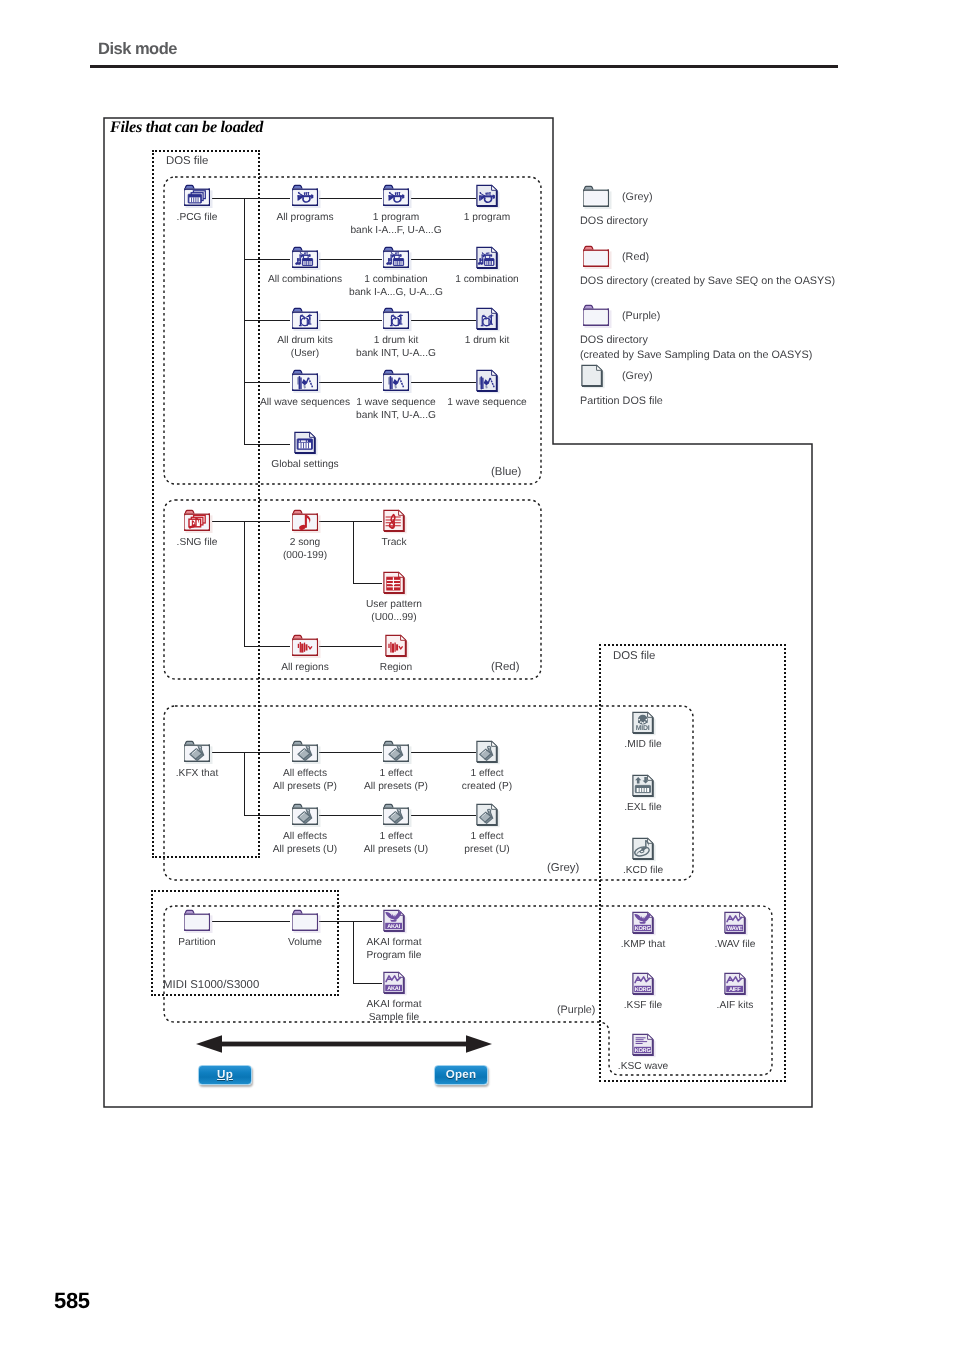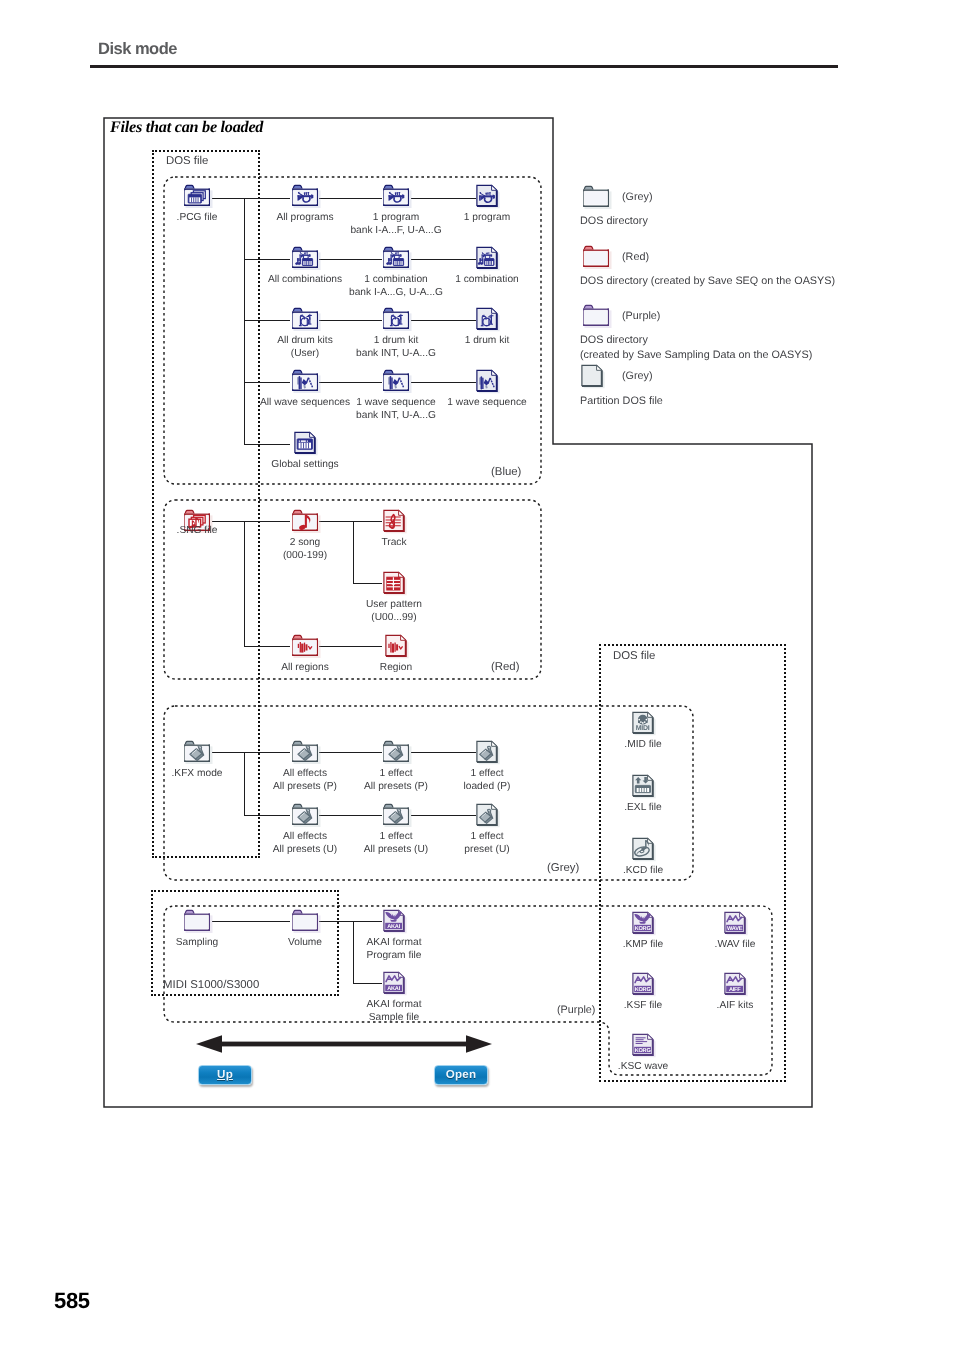--- a/index.html
+++ b/index.html
@@ -709,21 +709,21 @@
     <ellipse cx="-1.9" cy="5.5" rx="3.2" ry="2.3" transform="rotate(-24 -1.9 5.5)" fill="#c0202b"></ellipse>
   </g>
               <g transform="translate(9,14.9) scale(0.56)">
     <path d="M0.4 5.8 L0.4 -6.8 L2.4 -6.2 L2.4 5.8 z" fill="#c0202b" stroke="none"></path>
     <path d="M1.6 -6.8 q3.4 1.5 4.0 4.2 q0.6 2.6 -1.2 4.5 q0.9 -2.5 -0.2 -4.0 q-1.0 -1.4 -2.6 -2.1 z" fill="#c0202b" stroke="none"></path>
     <ellipse cx="-1.9" cy="5.5" rx="3.2" ry="2.3" transform="rotate(-24 -1.9 5.5)" fill="#c0202b"></ellipse>
   </g>
     </g>
           </svg>
         </div>
-        <div class="cap" style="top:16px">.SNG file</div>
+        <div class="cap" style="top:28px">.SNG file</div>
       </div>
       <div class="node" style="left:305px;top:508px;width:0;">
         <div style="position:absolute;left:-16px;top:0;width:32px;height:26px;">
           <svg class="ico" width="32" height="26" viewBox="0 0 32 26">
     <g transform="translate(1.6,1.2)">
       <g transform="translate(2.0,2.0)" opacity="0.32">
                 <path d="M0.9 4.2 h27.0 v17.6 h-27.0 z" fill="#e0b6b9" stroke="none"></path>
               </g>
 
   <path d="M2.4 4.6 l1.0 -2.6 q0.35 -0.8 1.25 -0.8 h4.6 q0.9 0 1.25 0.8 l1.0 2.6 z" fill="#e8848c" stroke="#9b1b24" stroke-width="1.15" stroke-linejoin="round"></path>
@@ -866,21 +866,21 @@
   <g transform="translate(14.4,12.8) scale(1)">
     <path d="M-7.0 1.2 L-0.6 -4.2 L5.0 0.6 L-1.4 6.2 z" fill="#a9b4bb" stroke="#5f6f79" stroke-width="1.25" stroke-linejoin="round"></path>
     <path d="M-1.4 6.2 L5.0 0.6 L6.6 2.0 L0.2 7.5 z" fill="#7e8d96" stroke="#5f6f79" stroke-width="1.2" stroke-linejoin="round"></path>
     <path d="M1.2 -6.6 L4.2 -4.1 L6.6 2.0 L5.0 0.6 L2.6 -2.8 z" fill="#98a4ab" stroke="#5f6f79" stroke-width="1.2" stroke-linejoin="round"></path>
     <path d="M1.2 -6.6 q1.7 -1.4 3.0 0 q0.8 0.9 0 2.5" fill="#c6cfd4" stroke="#5f6f79" stroke-width="1.15"></path>
     <path d="M-5.0 0.6 L-0.2 -3.5" fill="none" stroke="#dfe5e9" stroke-width="1.0"></path>
   </g>
     </g>
           </svg>
         </div>
-        <div class="cap" style="top:28px">.KFX mode</div>
+        <div class="cap" style="top:28px">.KFX that</div>
       </div>
       <div class="node" style="left:305px;top:739px;width:0;">
         <div style="position:absolute;left:-16px;top:0;width:32px;height:26px;">
           <svg class="ico" width="32" height="26" viewBox="0 0 32 26">
     <g transform="translate(1.6,1.2)">
       <g transform="translate(2.0,2.0)" opacity="0.32">
                 <path d="M0.9 4.2 h27.0 v17.6 h-27.0 z" fill="#bcc6cb" stroke="none"></path>
               </g>
 
   <path d="M2.4 4.6 l1.0 -2.6 q0.35 -0.8 1.25 -0.8 h4.6 q0.9 0 1.25 0.8 l1.0 2.6 z" fill="#9aa8b0" stroke="#46535b" stroke-width="1.15" stroke-linejoin="round"></path>
@@ -947,21 +947,21 @@
     <path d="M-7.0 1.2 L-0.6 -4.2 L5.0 0.6 L-1.4 6.2 z" fill="#a9b4bb" stroke="#5f6f79" stroke-width="1.25" stroke-linejoin="round"></path>
     <path d="M-1.4 6.2 L5.0 0.6 L6.6 2.0 L0.2 7.5 z" fill="#7e8d96" stroke="#5f6f79" stroke-width="1.2" stroke-linejoin="round"></path>
     <path d="M1.2 -6.6 L4.2 -4.1 L6.6 2.0 L5.0 0.6 L2.6 -2.8 z" fill="#98a4ab" stroke="#5f6f79" stroke-width="1.2" stroke-linejoin="round"></path>
     <path d="M1.2 -6.6 q1.7 -1.4 3.0 0 q0.8 0.9 0 2.5" fill="#c6cfd4" stroke="#5f6f79" stroke-width="1.15"></path>
     <path d="M-5.0 0.6 L-0.2 -3.5" fill="none" stroke="#dfe5e9" stroke-width="1.0"></path>
   </g>
     </g>
           </svg>
         </div>
         <div class="cap" style="top:28px">1 effect</div>
-        <div class="cap" style="top:40.8px">loaded (P)</div>
+        <div class="cap" style="top:40.8px">created (P)</div>
       </div>
       <div class="node" style="left:305px;top:802px;width:0;">
         <div style="position:absolute;left:-16px;top:0;width:32px;height:26px;">
           <svg class="ico" width="32" height="26" viewBox="0 0 32 26">
     <g transform="translate(1.6,1.2)">
       <g transform="translate(2.0,2.0)" opacity="0.32">
                 <path d="M0.9 4.2 h27.0 v17.6 h-27.0 z" fill="#bcc6cb" stroke="none"></path>
               </g>
 
   <path d="M2.4 4.6 l1.0 -2.6 q0.35 -0.8 1.25 -0.8 h4.6 q0.9 0 1.25 0.8 l1.0 2.6 z" fill="#9aa8b0" stroke="#46535b" stroke-width="1.15" stroke-linejoin="round"></path>
@@ -1140,21 +1140,21 @@
   <path d="M1.6 4.4 h25.8 v17.4 h-25.8 z" fill="#eceaf3" stroke="none"></path>
   <path d="M1.6 4.4 h25.8 v1.7 h-25.8 z" fill="#523a7d" stroke="none"></path>
   <path d="M1.6 19.9 h25.8 v1.9 h-25.8 z" fill="#523a7d" stroke="none"></path>
   <path d="M25.9 4.4 h1.5 v17.4 h-1.5 z" fill="#523a7d" stroke="none"></path>
   <path d="M1.6 4.4 h1.0 v17.4 h-1.0 z" fill="#523a7d" stroke="none" opacity="0.85"></path>
   <path d="M2.8 6.1 h23.0 v13.8 h-23.0 z" fill="#f4f5fa" stroke="#ffffff" stroke-width="0.7"></path>
 
     </g>
           </svg>
         </div>
-        <div class="cap" style="top:28px">Sampling</div>
+        <div class="cap" style="top:28px">Partition</div>
       </div>
       <div class="node" style="left:305px;top:908px;width:0;">
         <div style="position:absolute;left:-16px;top:0;width:32px;height:26px;">
           <svg class="ico" width="32" height="26" viewBox="0 0 32 26">
     <g transform="translate(1.6,1.2)">
       <g transform="translate(2.0,2.0)" opacity="0.32">
                 <path d="M0.9 4.2 h27.0 v17.6 h-27.0 z" fill="#c7bcdb" stroke="none"></path>
               </g>
 
   <path d="M2.4 4.6 l1.0 -2.6 q0.35 -0.8 1.25 -0.8 h4.6 q0.9 0 1.25 0.8 l1.0 2.6 z" fill="#b49bd4" stroke="#523a7d" stroke-width="1.15" stroke-linejoin="round"></path>
@@ -1246,21 +1246,21 @@
              q2.7 -0.7 4.4 -2.7 q2.0 -2.4 2.8 -5.6 z"></path>
     <path d="M7.6 10.3 q3.5 1.0 6.7 0 l-0.7 1.9 q-2.6 0.7 -5.2 0 z"></path>
   </g>
               <g>
                 <rect x="2.5999999999999996" y="13.6" width="16.8" height="6.4" fill="#6f4fa3"></rect>
    <text x="11" y="18.9" font-family="Liberation Sans, sans-serif" font-size="5.6" font-weight="bold" fill="#ffffff" text-anchor="middle" letter-spacing="-0.25" style="text-rendering:geometricPrecision">KORG</text>
               </g>
     </g>
           </svg>
         </div>
-        <div class="cap" style="top:28px">.KMP file</div>
+        <div class="cap" style="top:28px">.KMP that</div>
       </div>
       <div class="node" style="left:735px;top:910px;width:0;">
         <div style="position:absolute;left:-13px;top:0;width:26px;height:26px;">
           <svg class="ico" width="26" height="26" viewBox="0 0 26 26">
     <g transform="translate(1.6,1.2)">
       <g transform="translate(2.0,2.0)" opacity="0.32">
                 <path d="M1.0 1.0 h15.6 l5.4 5.2 v15.8 h-21.0 z" fill="#c7bcdb" stroke="none"></path>
               </g>
 
   <path d="M1.3 1.1 h14.7 l5.2 5.0 v15.8 h-19.9 z" fill="#eceaf3" stroke="none"></path>

